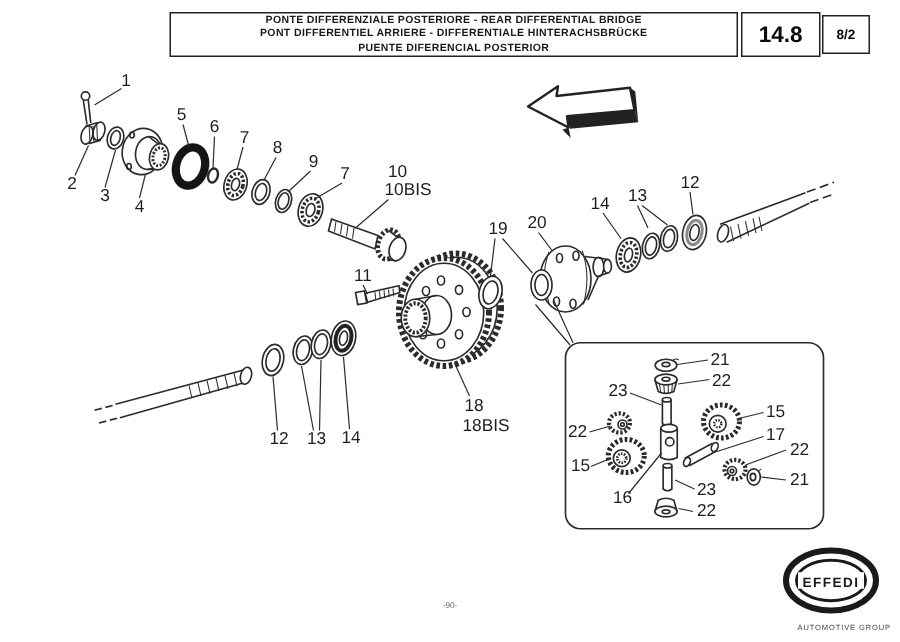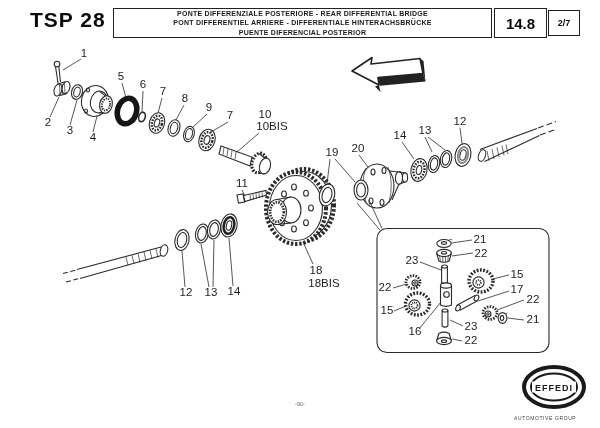--- a/index.html
+++ b/index.html
@@ -16,44 +16,43 @@
             display:flex;align-items:center;justify-content:center;
             font-size:15px;font-weight:bold;color:#0a0a0a;}
   .page-box{position:absolute;left:548px;top:10px;width:30px;height:24px;border:1.3px solid #222;
             display:flex;align-items:center;justify-content:center;
             font-size:9px;font-weight:bold;color:#0a0a0a;}
   
   .property-note{position:absolute;left:32px;top:383px;font-size:10.5px;font-weight:bold;
                  letter-spacing:0.2px;color:#161616;}
   .page-number{position:absolute;left:0;top:401px;width:600px;text-align:center;
                font-size:5.5px;color:#666;}
-  .logo-wrap{position:absolute;left:514px;top:364px;width:80px;text-align:left;}
+  .logo-wrap{position:absolute;left:514px;top:364px;width:80px;text-align:right;}
   .logo-sub{font-size:5px;letter-spacing:0.6px;color:#444;margin-top:1px;}
   
   #diagram{position:absolute;left:0;top:0;}
   #diagram .ln{stroke:#2b2b2b;stroke-width:1.1;fill:none;}
   #diagram .ld{stroke:#2b2b2b;stroke-width:0.8;fill:none;}
   #diagram .thin{stroke:#2b2b2b;stroke-width:0.7;fill:none;}
   #diagram .fw{fill:#fff;}
   #diagram text{font-family:"Liberation Sans",sans-serif;font-size:11.5px;fill:#1d1d1d;
                 text-anchor:middle;}
 </style>
 </head>
 <body>
 
 <div id="page">
 
-  <div class="model-title">TSP 28</div>
   <div class="title-box">
     <div>PONTE DIFFERENZIALE POSTERIORE - REAR DIFFERENTIAL BRIDGE</div>
     <div>PONT DIFFERENTIEL ARRIERE - DIFFERENTIALE HINTERACHSBRÜCKE</div>
     <div>PUENTE DIFERENCIAL POSTERIOR</div>
   </div>
   <div class="code-box">14.8</div>
-  <div class="page-box">2/7</div>
+  <div class="page-box">8/2</div>
 
   <svg id="diagram" width="600" height="428" viewBox="0 0 600 428">
 
     <g>
       <path d="M352,71 L372,57.5 L371,64 L420,58.5 L423,73.5 L378,77.5 L379,85 Z" fill="#fff" stroke="#222" stroke-width="1.6" stroke-linejoin="round"></path>
       <path d="M377.5,77.5 L423,73.5 L425.5,81.5 L380,85.8 Z" fill="#222"></path>
       <path d="M379,85 L380.5,92 L375,86.5 Z" fill="#222"></path>
       <path d="M420,58.5 L423.5,61 L425.5,81.5 L423,73.5 Z" fill="#222"></path>
     </g>
 

